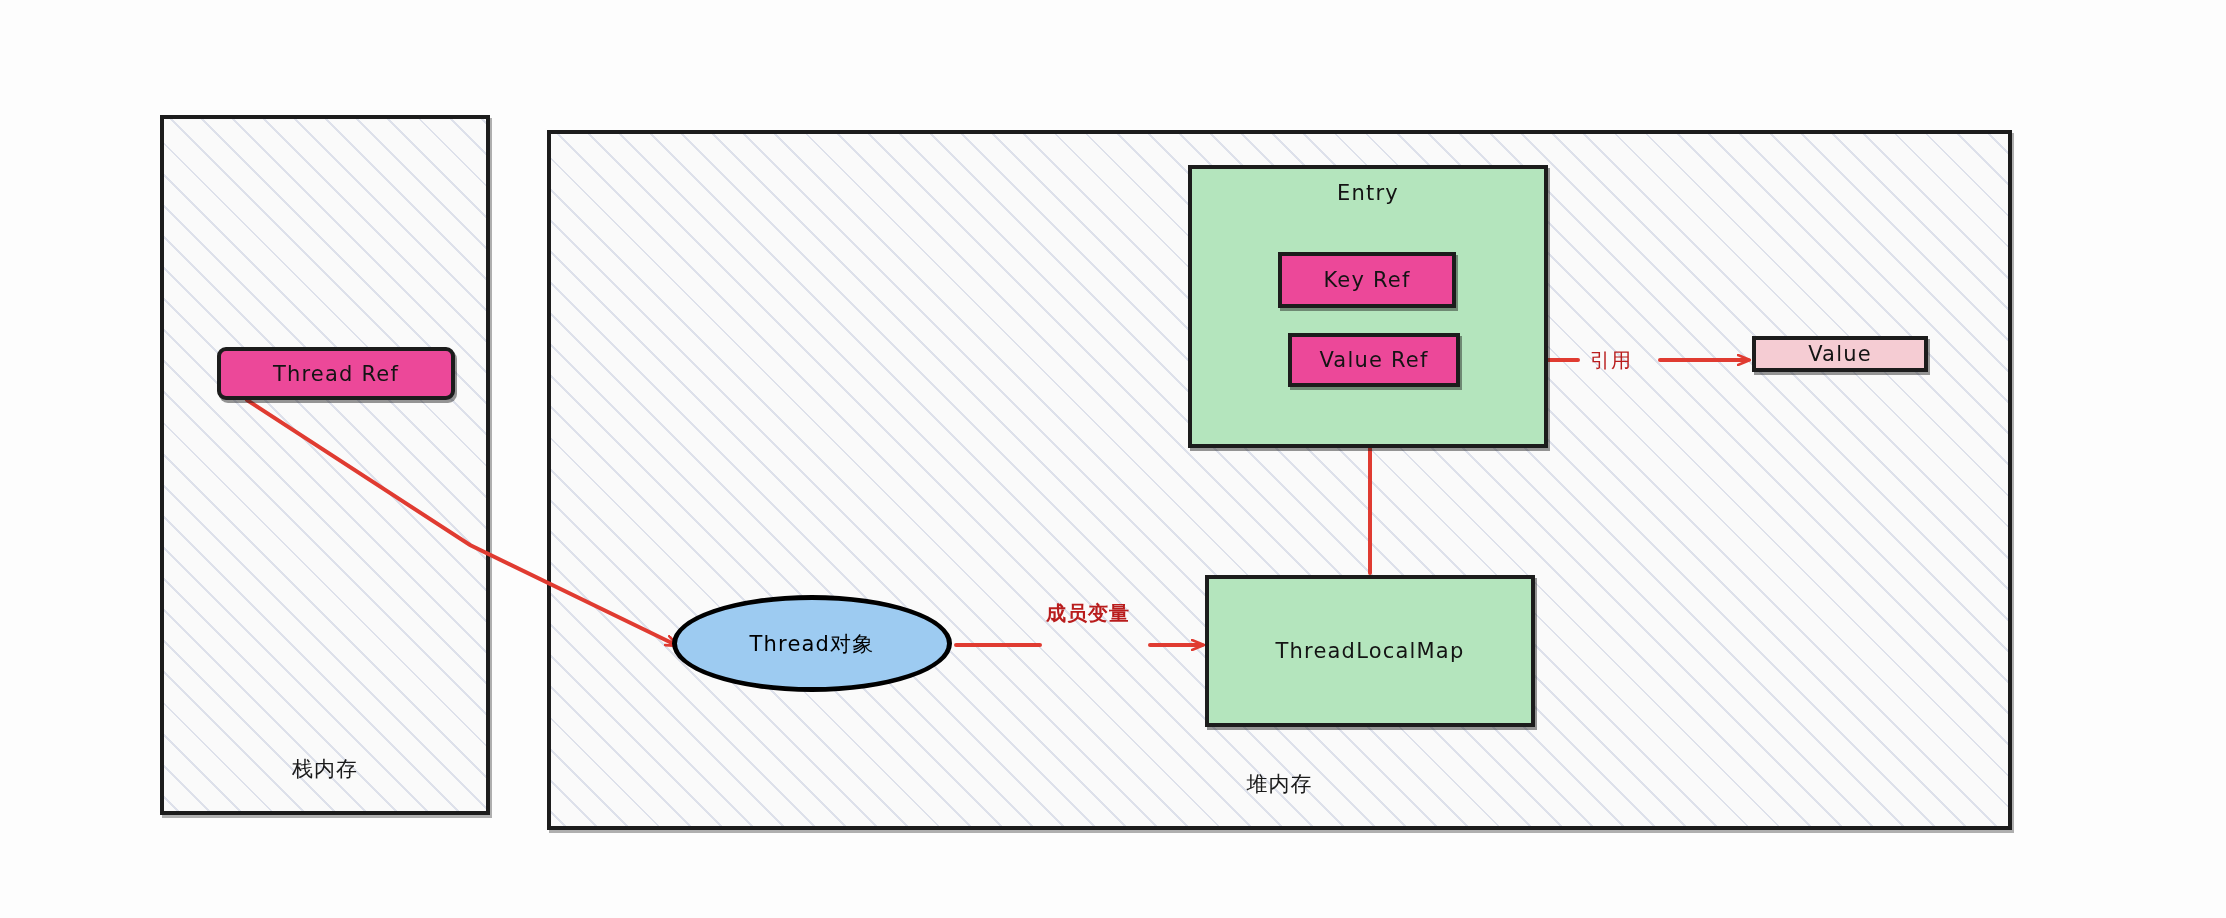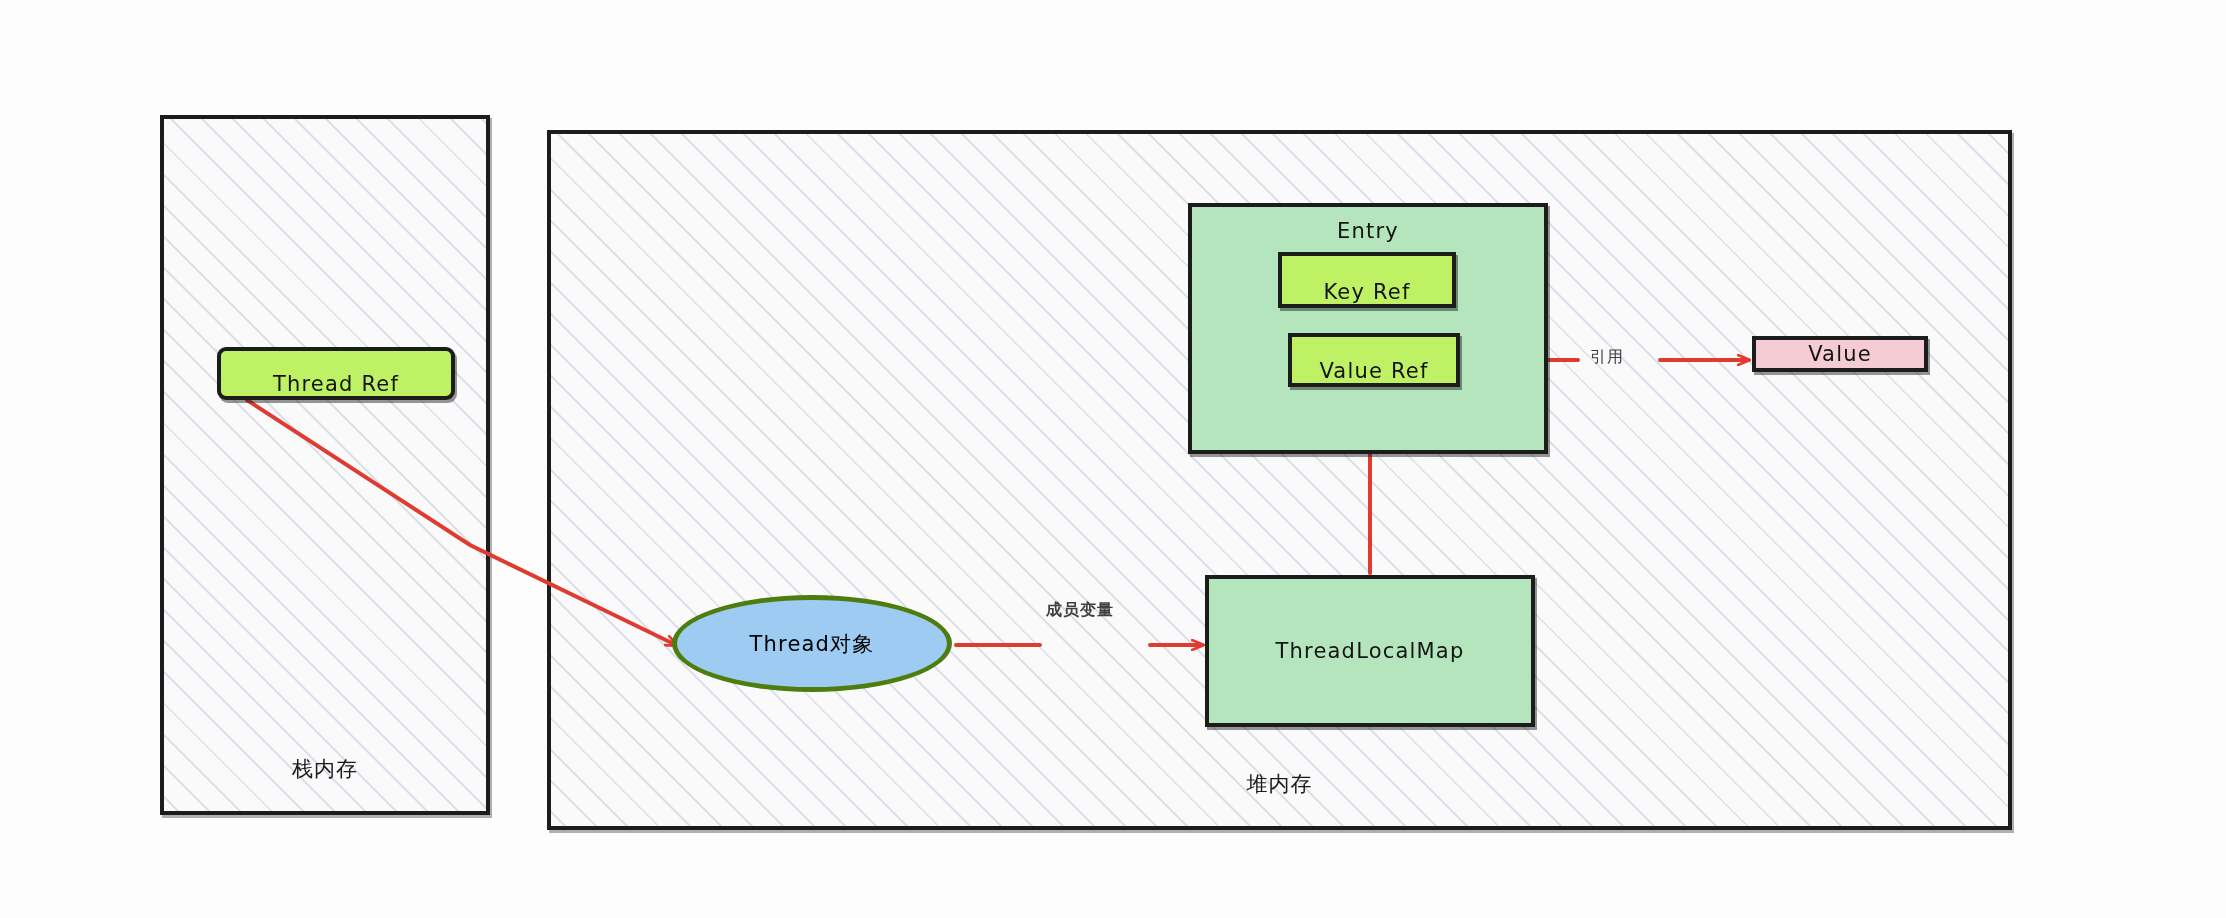--- a/index.html
+++ b/index.html
@@ -50,21 +50,21 @@
     position: absolute;
     border: 4px solid #1c1c1c;
     box-sizing: border-box;
     display: flex;
     align-items: center;
     justify-content: center;
     font-family: "DejaVu Sans", sans-serif;
     color: #141414;
     box-shadow: 2px 3px 0 rgba(25,25,25,0.45);
   }
-  .node.yellow  { background: #bef264; align-items: flex-end; }
+  .node.yellow  { background: #ec4899; }
   .node.green   { background: #b4e5bd; }
   .node.pink    { background: #f5ccd3; }
 
   .node-text {
     font-size: 21px;
     letter-spacing: 1.2px;
     white-space: nowrap;
   }
 
   
@@ -75,21 +75,21 @@
     right: 0;
     text-align: center;
     font-size: 21px;
     letter-spacing: 1.2px;
     color: #141414;
   }
 
   
   .ellipse {
     position: absolute;
-    border: 5px solid #4d7c0f;
+    border: 5px solid #000000;
     border-radius: 50%;
     background: #9dcbf1;
     box-sizing: border-box;
     display: flex;
     align-items: center;
     justify-content: center;
   }
   .ellipse .node-text { font-size: 21px; }
 
   
@@ -97,22 +97,22 @@
     position: absolute;
     left: 0;
     top: 0;
     width: 2226px;
     height: 918px;
     pointer-events: none;
     overflow: visible;
   }
   .edge-label {
     position: absolute;
-    font-size: 16px;
-    color: #404040;
+    font-size: 20px;
+    color: #b91c1c;
     font-family: "DejaVu Sans", sans-serif;
     white-space: nowrap;
     letter-spacing: 1px;
   }
 </style>
 </head>
 <body>
 
 <div id="canvas">
 
@@ -145,21 +145,21 @@
   </svg>
 
   <div class="edge-label" style="left:1046px; top:600px;font-weight:bold;">成员变量</div>
 
   <div class="edge-label" style="left:1590px; top:347px;">引用</div>
 
   <div class="node yellow" style="left:217px; top:347px; width:238px; height:53px;border-radius:9px;">
     <span class="node-text">Thread Ref</span>
   </div>
 
-  <div class="node green" style="left:1188px; top:165px; width:360px; height:251px; display:block;margin-top:38px;">
+  <div class="node green" style="left:1188px; top:165px; width:360px; height:283px; display:block;">
     <span class="group-title">Entry</span>
   </div>
 
   <div class="node yellow" style="left:1278px; top:252px; width:178px; height:56px;">
     <span class="node-text">Key Ref</span>
   </div>
 
   <div class="node yellow" style="left:1288px; top:333px; width:172px; height:54px;">
     <span class="node-text">Value Ref</span>
   </div>

